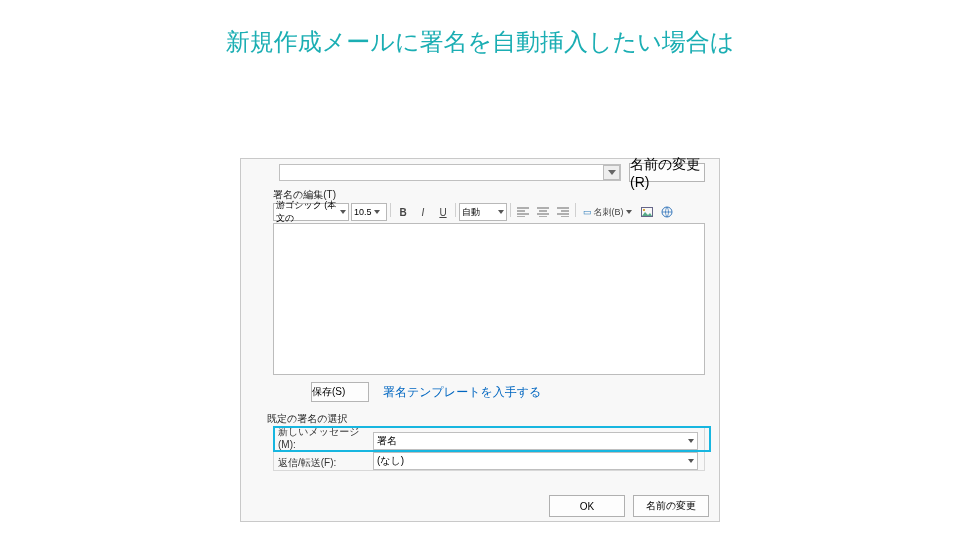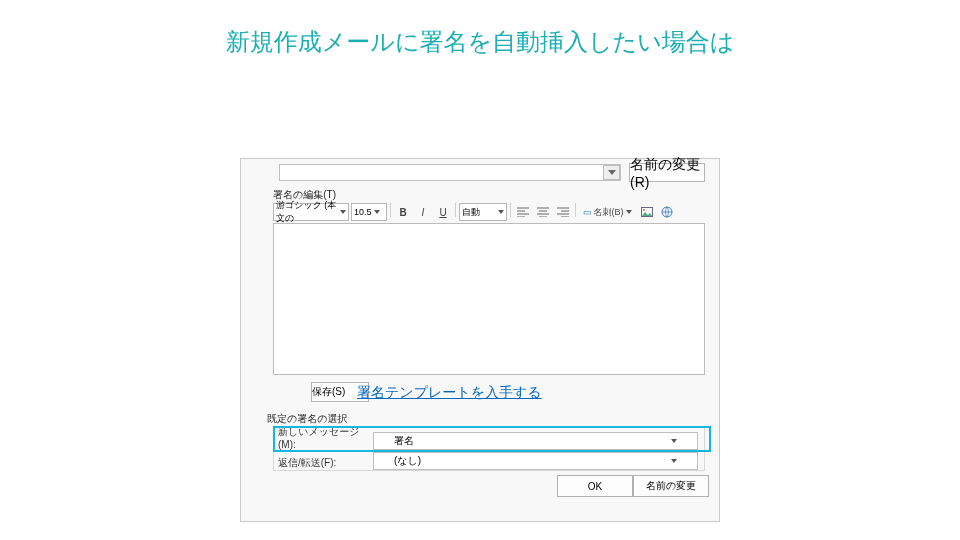--- a/index.html
+++ b/index.html
@@ -14,31 +14,31 @@
   .toolbar{position:absolute;left:32px;top:44px;height:16px;display:flex;align-items:flex-start;gap:2px}
   .combo{height:16px;font-size:9px;border:1px solid #b8b8b8;background:#fff;display:flex;align-items:center;padding:0 2px}
   .combo.font{width:70px}
   .combo.size{width:30px}
   .combo.auto{width:42px;justify-content:space-between}
   .tri{width:0;height:0;border-left:3px solid transparent;border-right:3px solid transparent;border-top:4px solid #555;margin-left:2px}
   .tbtn{width:16px;height:16px;border:1px solid transparent;display:flex;align-items:center;justify-content:center;font-size:10px;color:#444}
   .sep{width:1px;height:14px;background:#d0d0d0;margin:0 1px}
   .editor{position:absolute;left:32px;top:64px;width:430px;height:150px;background:#fff;border:1px solid #bcbcbc}
   .save{position:absolute;left:70px;top:223px;width:56px;height:18px;border:1px solid #b5b5b5;background:#fdfdfd;font-size:10px;display:flex;align-items:center;justify-content:flex-start}
-  .link{position:absolute;left:116px;top:225px;font-size:14px;color:#0066c0;text-decoration:underline;cursor:pointer}
+  .link{position:absolute;left:142px;top:225px;font-size:12px;color:#0066c0;cursor:pointer}
   .select-label{left:26px;top:253px}
   .fieldset{position:absolute;left:32px;top:268px;width:430px;height:42px;border:1px solid #d8d8d8}
   .row{position:absolute;height:20px;display:flex;align-items:flex-end}
   .row1{left:4px;top:2px;width:420px}
   .row2{left:4px;top:22px;width:420px}
   .rlabel{width:95px;font-size:10px;color:#333}
-  .rsel{flex:1;height:16px;border:1px solid #bfbfbf;background:#fff;font-size:10px;display:flex;align-items:center;justify-content:space-between;padding:0 20px}
+  .rsel{flex:1;height:16px;border:1px solid #bfbfbf;background:#fff;font-size:10px;display:flex;align-items:center;justify-content:space-between;padding:0 3px}
   .rsel .tri{margin-left:auto}
   .hilite{position:absolute;left:32px;top:267px;width:434px;height:22px;border:2px solid #17b6e0;pointer-events:none}
-  .btnrow{position:absolute;right:10px;bottom:24px;display:flex;}
+  .btnrow{position:absolute;right:10px;bottom:4px;display:flex;gap:8px}
   .dlgbtn{width:74px;height:20px;border:1px solid #b0b0b0;background:#fdfdfd;font-size:10px;display:flex;align-items:center;justify-content:center}
 </style>
 </head>
 <body>
 
 <div class="headline">
   <span>新規作成メールに署名を自動挿入したい場合は</span><br>
   <br>
 </div>
 

